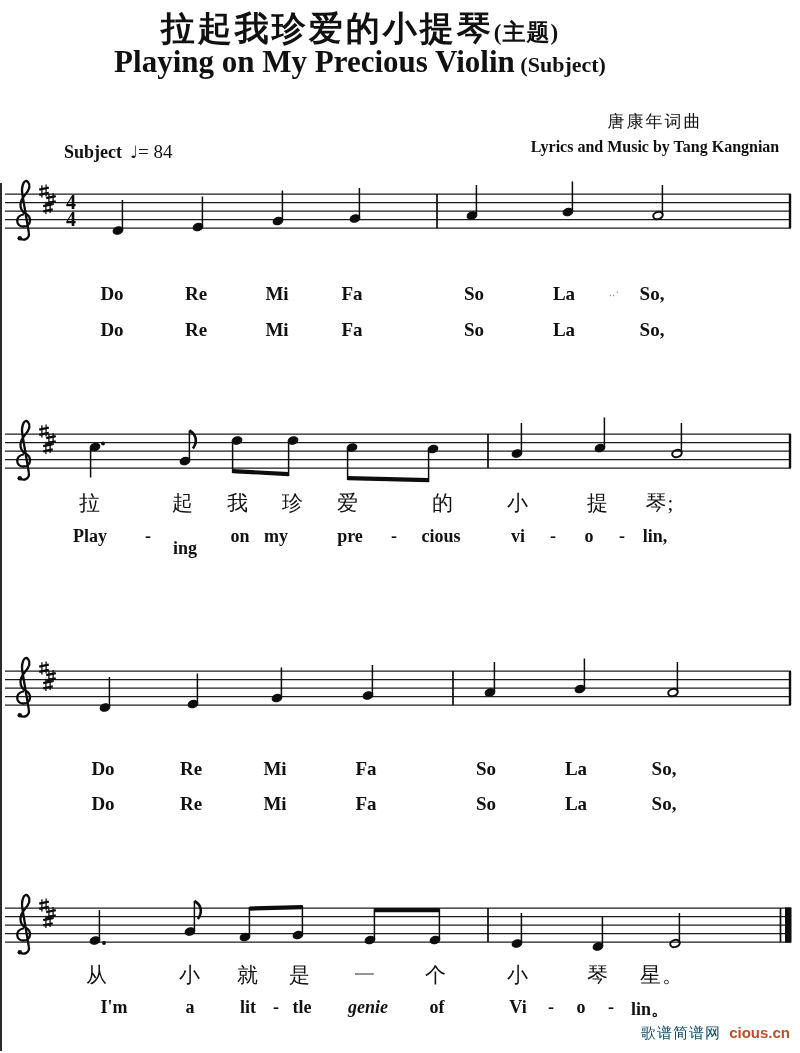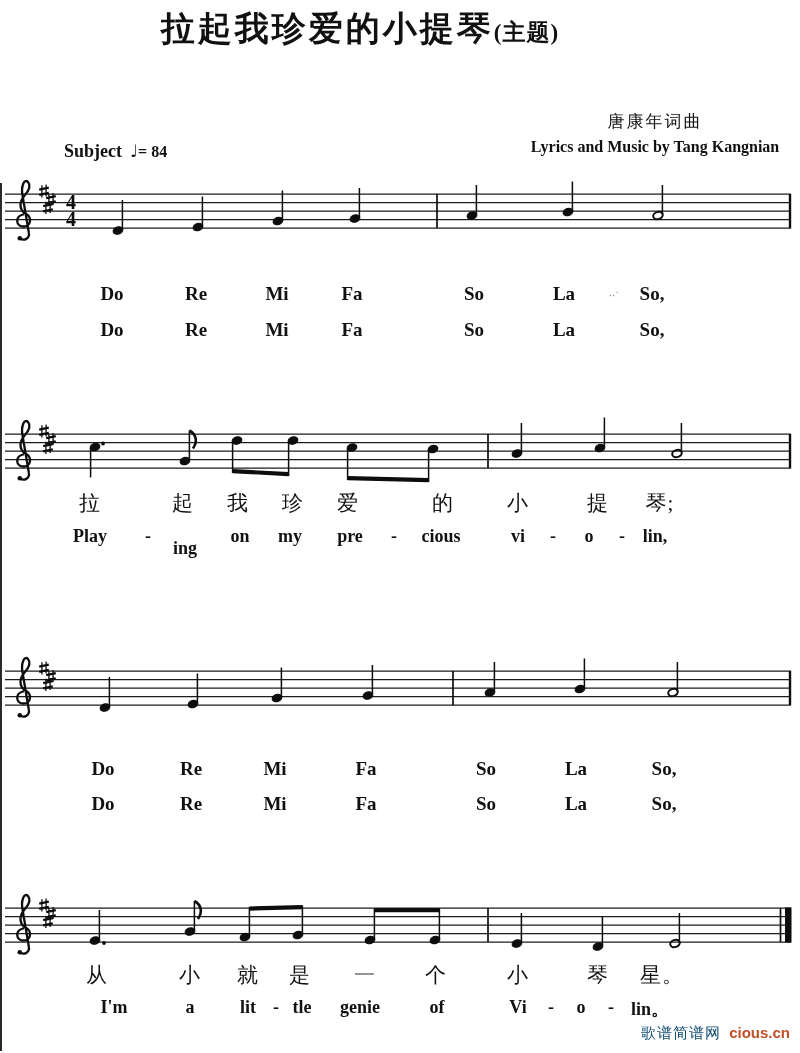--- a/index.html
+++ b/index.html
@@ -10,21 +10,21 @@
             font-size:34px;font-weight:bold;letter-spacing:3px;white-space:nowrap;}
   .title-cn .paren{font-size:23px;letter-spacing:1px;}
   .title-en{position:absolute;left:0;top:44px;width:720px;text-align:center;
             font-size:31px;font-weight:bold;white-space:nowrap;}
   .title-en .paren{font-size:22px;}
   .credit{position:absolute;left:495px;top:110px;width:320px;text-align:center;}
   .credit-cn{font-size:17px;letter-spacing:2px;}
   .credit-en{font-size:16px;font-weight:bold;margin-top:5px;}
   .tempo{position:absolute;left:64px;top:141px;font-size:18px;font-weight:bold;}
   .tempo .notesym{font-family:"DejaVu Sans",sans-serif;font-size:17px;margin-left:8px;}
-  .tempo .tempoval{font-size:16px;font-weight:bold;}
+  .tempo .tempoval{font-size:19px;font-weight:normal;}
   #score{position:absolute;left:0;top:0;}
   #lyrics{position:absolute;left:0;top:0;width:800px;height:1053px;}
   .syl{position:absolute;transform:translateX(-50%);white-space:nowrap;color:#111;}
   .solfa{font:bold 19px "Liberation Serif",serif;margin-top:36px;}
   .zh{font:normal 21px "Liberation Serif",serif;letter-spacing:1px;}
   .en{font:bold 18px "Liberation Serif",serif;}
   .faint{color:#999;font-size:12px;font-weight:normal;}
   .light{color:#777;}
   .watermark{position:absolute;top:1024px;right:10px;font-size:15px;white-space:nowrap;
              font-family:"Liberation Sans",sans-serif;}
@@ -32,20 +32,21 @@
   .wm-en{font-weight:bold;margin-left:4px;}
 </style>
 </head>
 <body>
 
 <div id="sheet">
   <div class="left-edge"></div>
 
   <div class="title-cn"><span>拉起我珍爱的小提琴</span><span class="paren">(主题)</span></div>
 
+  <div class="title-en"><span>Playing on My Precious Violin</span><span class="paren"> (Subject)</span></div>
 
   <div class="credit">
     <div class="credit-cn">唐康年词曲</div>
     <div class="credit-en">Lyrics and Music by Tang Kangnian</div>
   </div>
 
   <div class="tempo"><span>Subject</span><span class="notesym">♩</span><span class="tempoval">= 84</span></div>
 
   <svg id="score" width="800" height="1053" viewBox="0 0 800 1053">
       <line x1="5" y1="194" x2="791" y2="194" stroke="#1c1c1c" stroke-width="1.25"></line>
@@ -251,21 +252,21 @@
       <span class="syl zh" style="left: 293px; top: 489px;">珍</span>
       <span class="syl zh" style="left: 348px; top: 489px;">爱</span>
       <span class="syl zh" style="left: 443px; top: 489px;">的</span>
       <span class="syl zh" style="left: 518px; top: 489px;">小</span>
       <span class="syl zh" style="left: 598px; top: 489px;">提</span>
       <span class="syl zh" style="left: 660px; top: 489px;">琴;</span>
       <span class="syl en" style="left: 90px; top: 526px;">Play</span>
       <span class="syl en" style="left: 148px; top: 526px;">-</span>
       <span class="syl en" style="left: 185px; top: 538px;">ing</span>
       <span class="syl en" style="left: 240px; top: 526px;">on</span>
-      <span class="syl en" style="left: 290px; top: 526px; text-align: right;">my</span>
+      <span class="syl en" style="left: 276px; top: 526px; text-align: right;">my</span>
       <span class="syl en" style="left: 350px; top: 526px;">pre</span>
       <span class="syl en" style="left: 394px; top: 526px;">-</span>
       <span class="syl en" style="left: 441px; top: 526px;">cious</span>
       <span class="syl en" style="left: 518px; top: 526px;">vi</span>
       <span class="syl en" style="left: 553px; top: 526px;">-</span>
       <span class="syl en" style="left: 589px; top: 526px;">o</span>
       <span class="syl en" style="left: 622px; top: 526px;">-</span>
       <span class="syl en" style="left: 655px; top: 526px;">lin,</span>
       <span class="syl solfa" style="left: 103px; top: 722px;">Do</span>
       <span class="syl solfa" style="left: 191px; top: 722px;">Re</span>
@@ -288,21 +289,21 @@
       <span class="syl zh light" style="left: 365px; top: 961px;">一</span>
       <span class="syl zh" style="left: 436px; top: 961px;">个</span>
       <span class="syl zh" style="left: 518px; top: 961px;">小</span>
       <span class="syl zh" style="left: 598px; top: 961px;">琴</span>
       <span class="syl zh" style="left: 662px; top: 961px;">星。</span>
       <span class="syl en" style="left: 90px; top: 997px; margin-left: 24px;">I'm</span>
       <span class="syl en" style="left: 190px; top: 997px;">a</span>
       <span class="syl en" style="left: 248px; top: 997px;">lit</span>
       <span class="syl en" style="left: 276px; top: 997px;">-</span>
       <span class="syl en" style="left: 302px; top: 997px;">tle</span>
-      <span class="syl en" style="left: 360px; top: 997px;">genie</span>
+      <span class="syl en" style="left: 368px; top: 997px; font-style: italic;">genie</span>
       <span class="syl en" style="left: 437px; top: 997px;">of</span>
       <span class="syl en" style="left: 518px; top: 997px;">Vi</span>
       <span class="syl en" style="left: 551px; top: 997px;">-</span>
       <span class="syl en" style="left: 581px; top: 997px;">o</span>
       <span class="syl en" style="left: 611px; top: 997px;">-</span>
       <span class="syl en" style="left: 650px; top: 997px;">lin。</span>
     </div>
 
   <div class="watermark">
     <span class="wm-cn" style="color: #0c4a6e;">歌谱简谱网</span>

